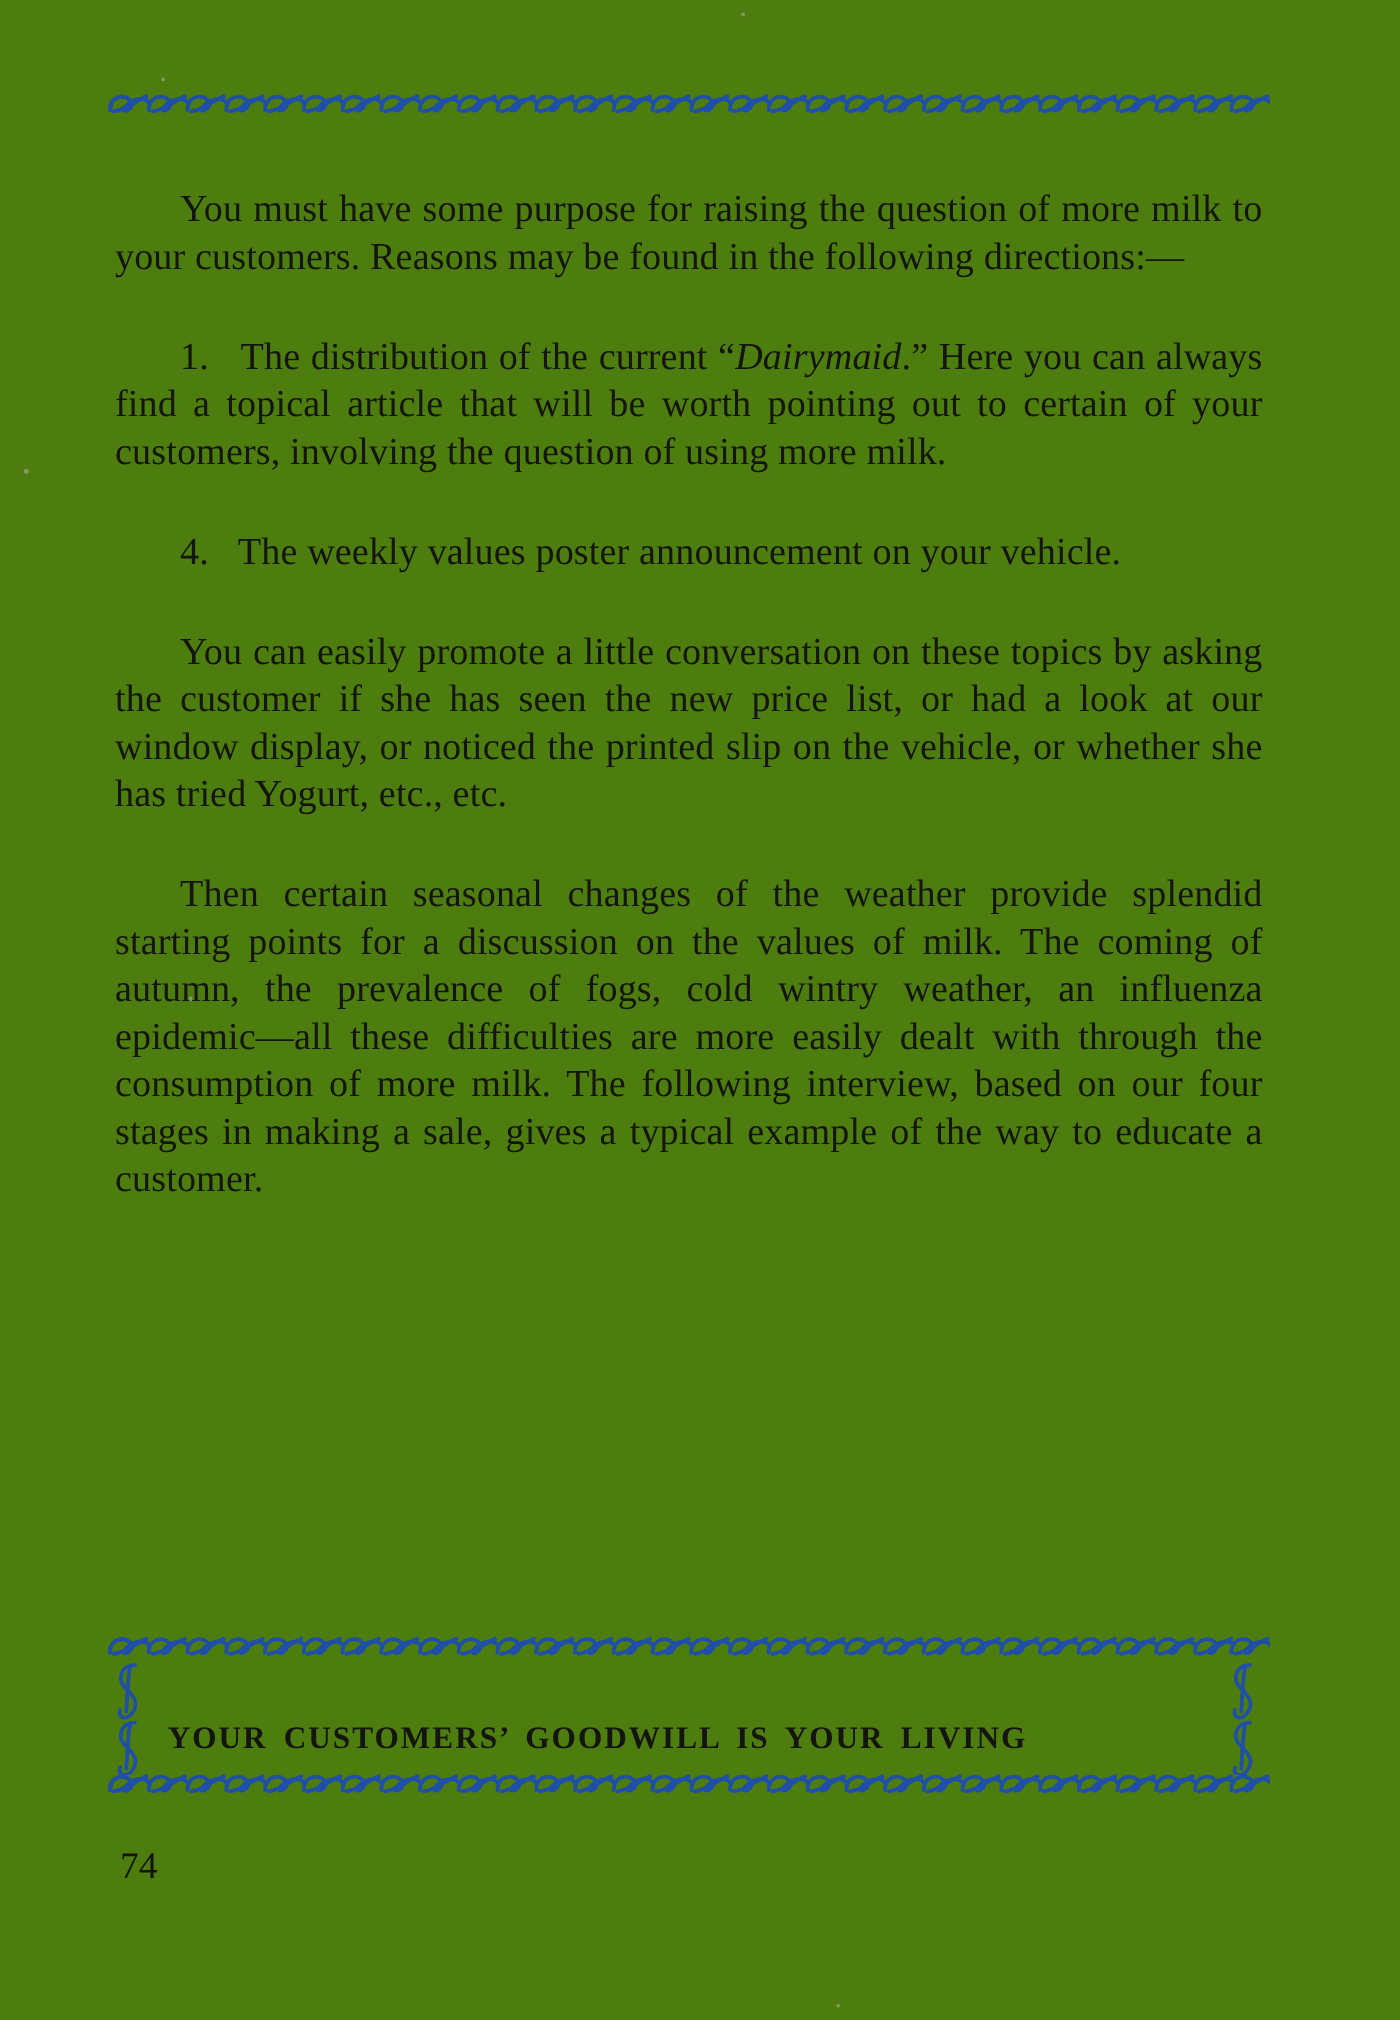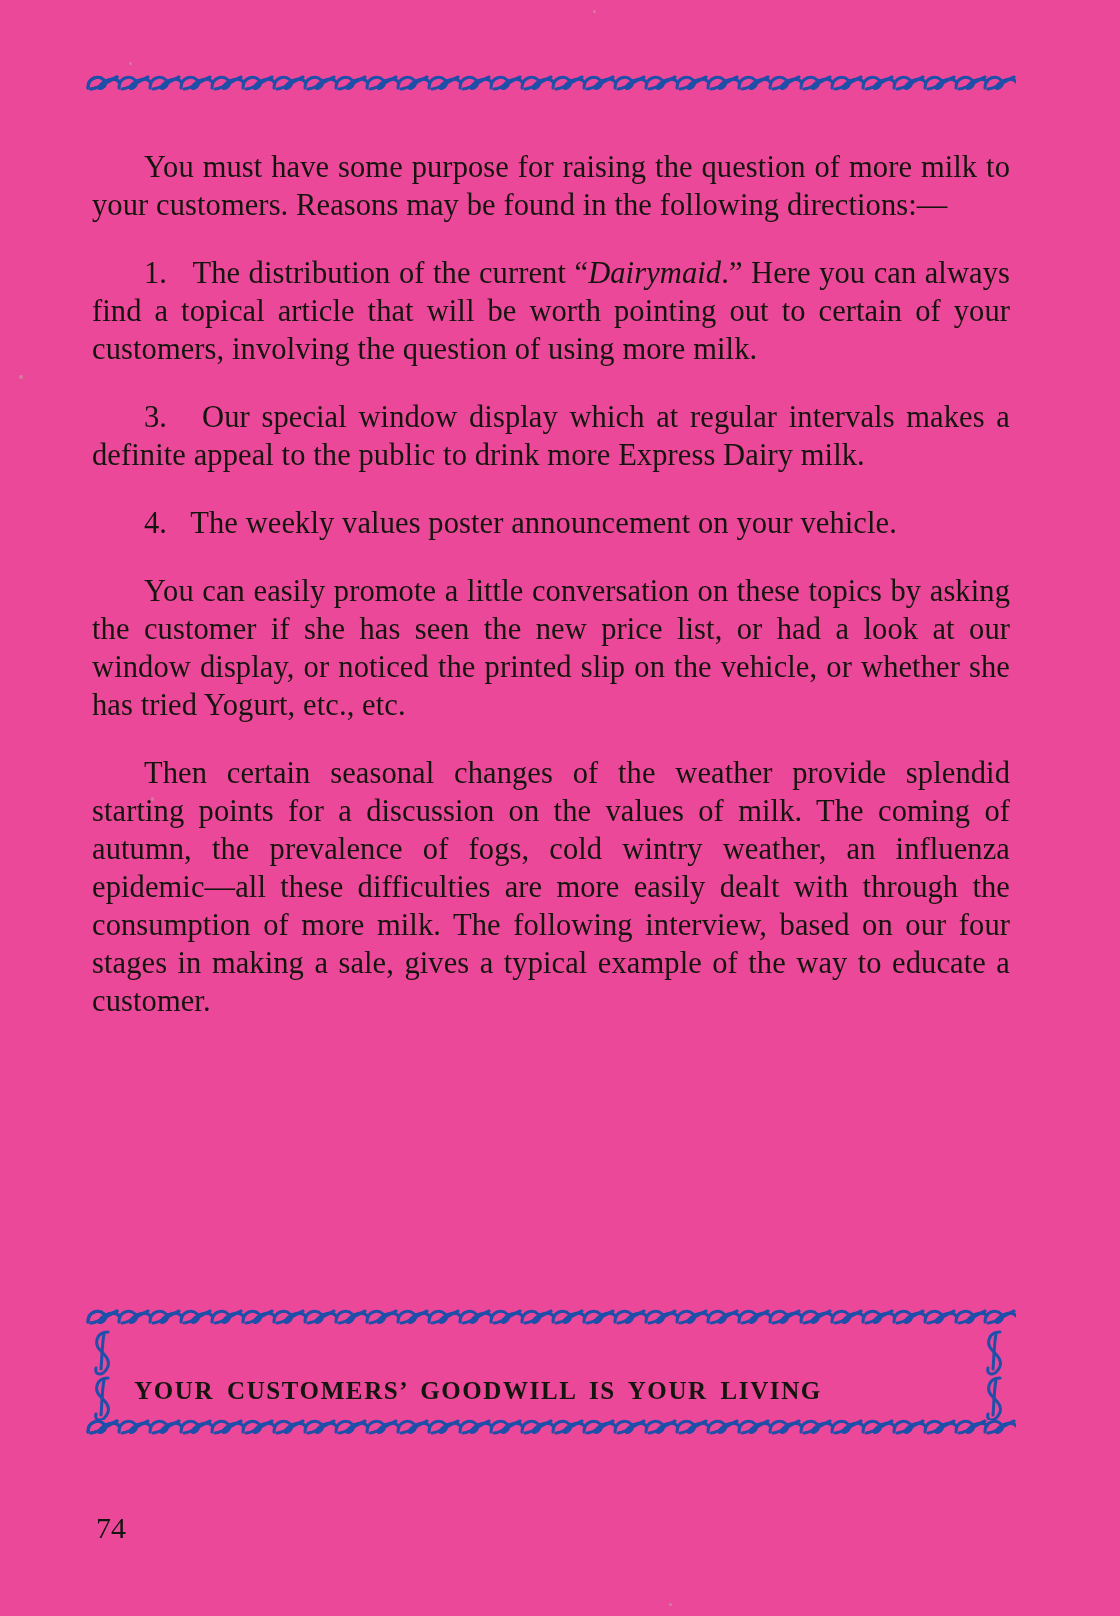--- a/index.html
+++ b/index.html
@@ -12,21 +12,21 @@
     background: #fbfae2;
     font-family: "Liberation Serif", "DejaVu Serif", serif;
     color: #1a1a18;
     overflow: hidden;
     position: relative;
   }
 
   .page {
     position: absolute;
     inset: 0;
-    background: #ec4899;
+    background: #4d7c0f;
   }
 
   
   .rule {
     position: absolute;
     left: 86px;
     width: 930px;
     height: 30px;
     overflow: hidden;
     line-height: 0;
@@ -44,21 +44,21 @@
   }
   p.para {
     margin: 0 0 0 0;
     text-align: justify;
     text-align-last: left;
     font-size: 30.5px;
     line-height: 38px;
     letter-spacing: 0.1px;
     color: #15150f;
   }
-  p.para + p.para { margin-top: 30px; }
+  p.para + p.para { margin-top: 42px; }
   p.indent { text-indent: 52px; }
   .num { white-space: pre; }
   .ital { font-style: italic; }
 
   
   .footer-band {
     position: absolute;
     left: 86px;
     top: 1302px;
     width: 930px;
@@ -94,21 +94,20 @@
     word-spacing: 5px;
   }
 
   
   .page-number {
     position: absolute;
     left: 96px;
     top: 1476px;
     font-size: 30px;
     color: #15150f;
-    margin-top: 35px;
   }
 
   
   .speck {
     position: absolute;
     background: #b8ada0;
     border-radius: 50%;
     opacity: .55;
   }
 </style>
@@ -164,23 +163,20 @@
 
     <p class="para indent">
       <span>You must have some purpose for raising the question of more milk to your customers. Reasons may be found in the following directions:—</span>
     </p>
 
     <p class="para indent">
       <span class="num">1.</span><span>&nbsp;&nbsp;&nbsp;</span><span>The distribution of the current “</span><span class="ital">Dairymaid</span><span>.” Here you can always find a topical article that will be worth pointing out to certain of your customers, involving the question of using more milk.</span>
     </p>
 
 
-    <p class="para indent">
-      <span class="num">3.</span><span>&nbsp;&nbsp;&nbsp;</span><span>Our special window display which at regular intervals makes a definite appeal to the public to drink more Express Dairy milk.</span>
-    </p>
 
     <p class="para indent">
       <span class="num">4.</span><span>&nbsp;&nbsp;&nbsp;</span><span>The weekly values poster announcement on your vehicle.</span>
     </p>
 
     <p class="para indent">
       <span>You can easily promote a little conversation on these topics by asking the customer if she has seen the new price list, or had a look at our window display, or noticed the printed slip on the vehicle, or whether she has tried Yogurt, etc., etc.</span>
     </p>
 
     <p class="para indent">

